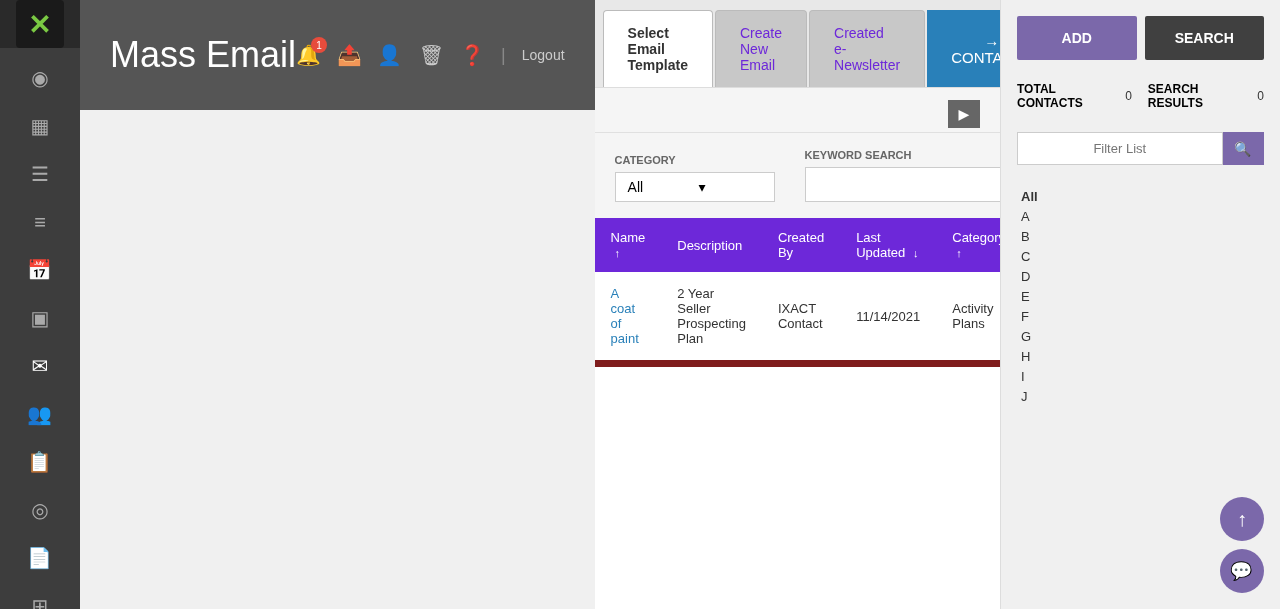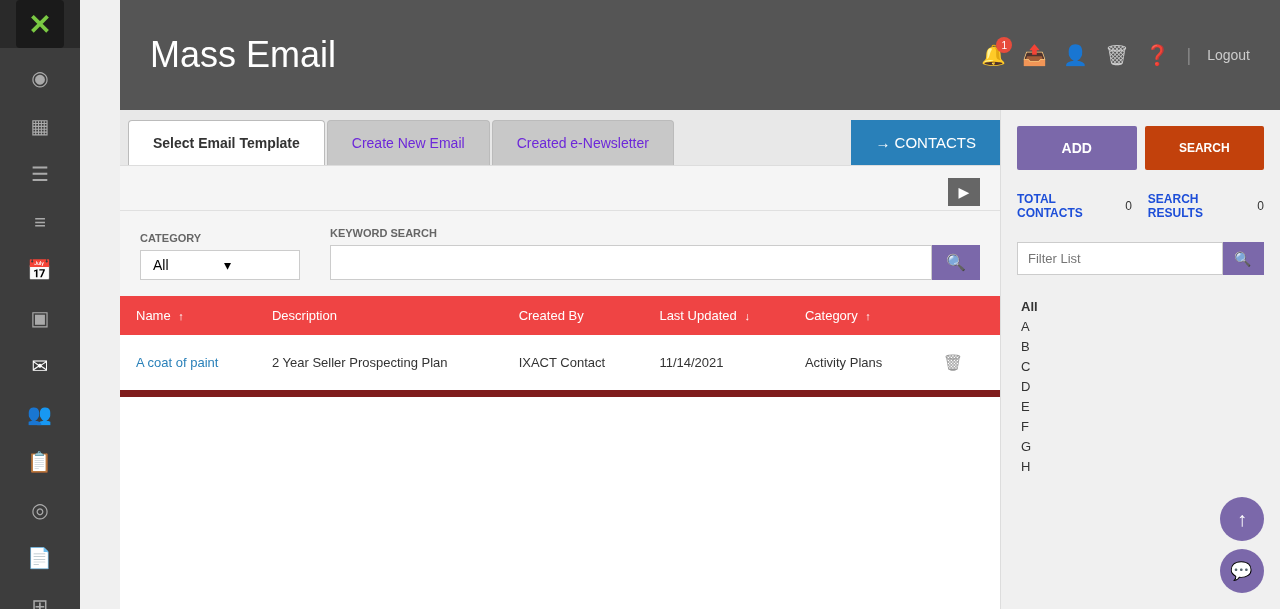--- a/index.html
+++ b/index.html
@@ -56,23 +56,22 @@
       font-size: 20px;
       cursor: pointer;
       border-radius: 4px;
     }
     .sidebar-icon.active { color: #fff; }
 
     
     .main-area {
       flex: 1;
       display: flex;
-      flex-direction: column;
+      flex-direction: row;
       overflow: hidden;
-      margin-left: 40px;
     }
 
     
     .header {
       background: #555;
       height: 110px;
       display: flex;
       align-items: center;
       padding: 0 30px;
       justify-content: space-between;
@@ -260,21 +259,21 @@
     
     .table-container {
       flex: 1;
       overflow-y: auto;
     }
     table {
       width: 100%;
       border-collapse: collapse;
     }
     thead tr {
-      background: #ef4444;
+      background: #6d28d9;
       color: #fff;
     }
     thead th {
       padding: 12px 16px;
       font-size: 13px;
       font-weight: normal;
       text-align: left;
       cursor: pointer;
     }
     thead th .sort-arrow {
@@ -323,56 +322,57 @@
       color: #fff;
       border: none;
       padding: 14px 0;
       font-size: 14px;
       font-weight: bold;
       cursor: pointer;
       border-radius: 2px;
     }
     .search-contacts-btn {
       flex: 1;
-      background: #c2410c;
+      background: #404040;
       color: #fff;
       border: none;
       padding: 14px 0;
-      font-size: 12px;
+      font-size: 14px;
       font-weight: bold;
       cursor: pointer;
       border-radius: 2px;
     }
     .stats-row {
       display: flex;
       gap: 16px;
       font-size: 12px;
     }
     .stat-item {
       display: flex;
       gap: 4px;
       align-items: center;
     }
     .stat-label {
       font-weight: bold;
-      color: #1d4ed8;
+      color: #000000;
       text-transform: uppercase;
     }
     .stat-value { color: #333; }
     .filter-list-row {
       display: flex;
       align-items: stretch;
       gap: 0;
     }
     .filter-list-input {
       flex: 1;
       border: 1px solid #ccc;
       padding: 8px 10px;
       font-size: 13px;
       outline: none;
+      text-align: center;
     }
     .filter-list-btn {
       background: #7b68aa;
       color: #fff;
       border: none;
       padding: 8px 12px;
       cursor: pointer;
       font-size: 14px;
     }
     .alpha-list {

